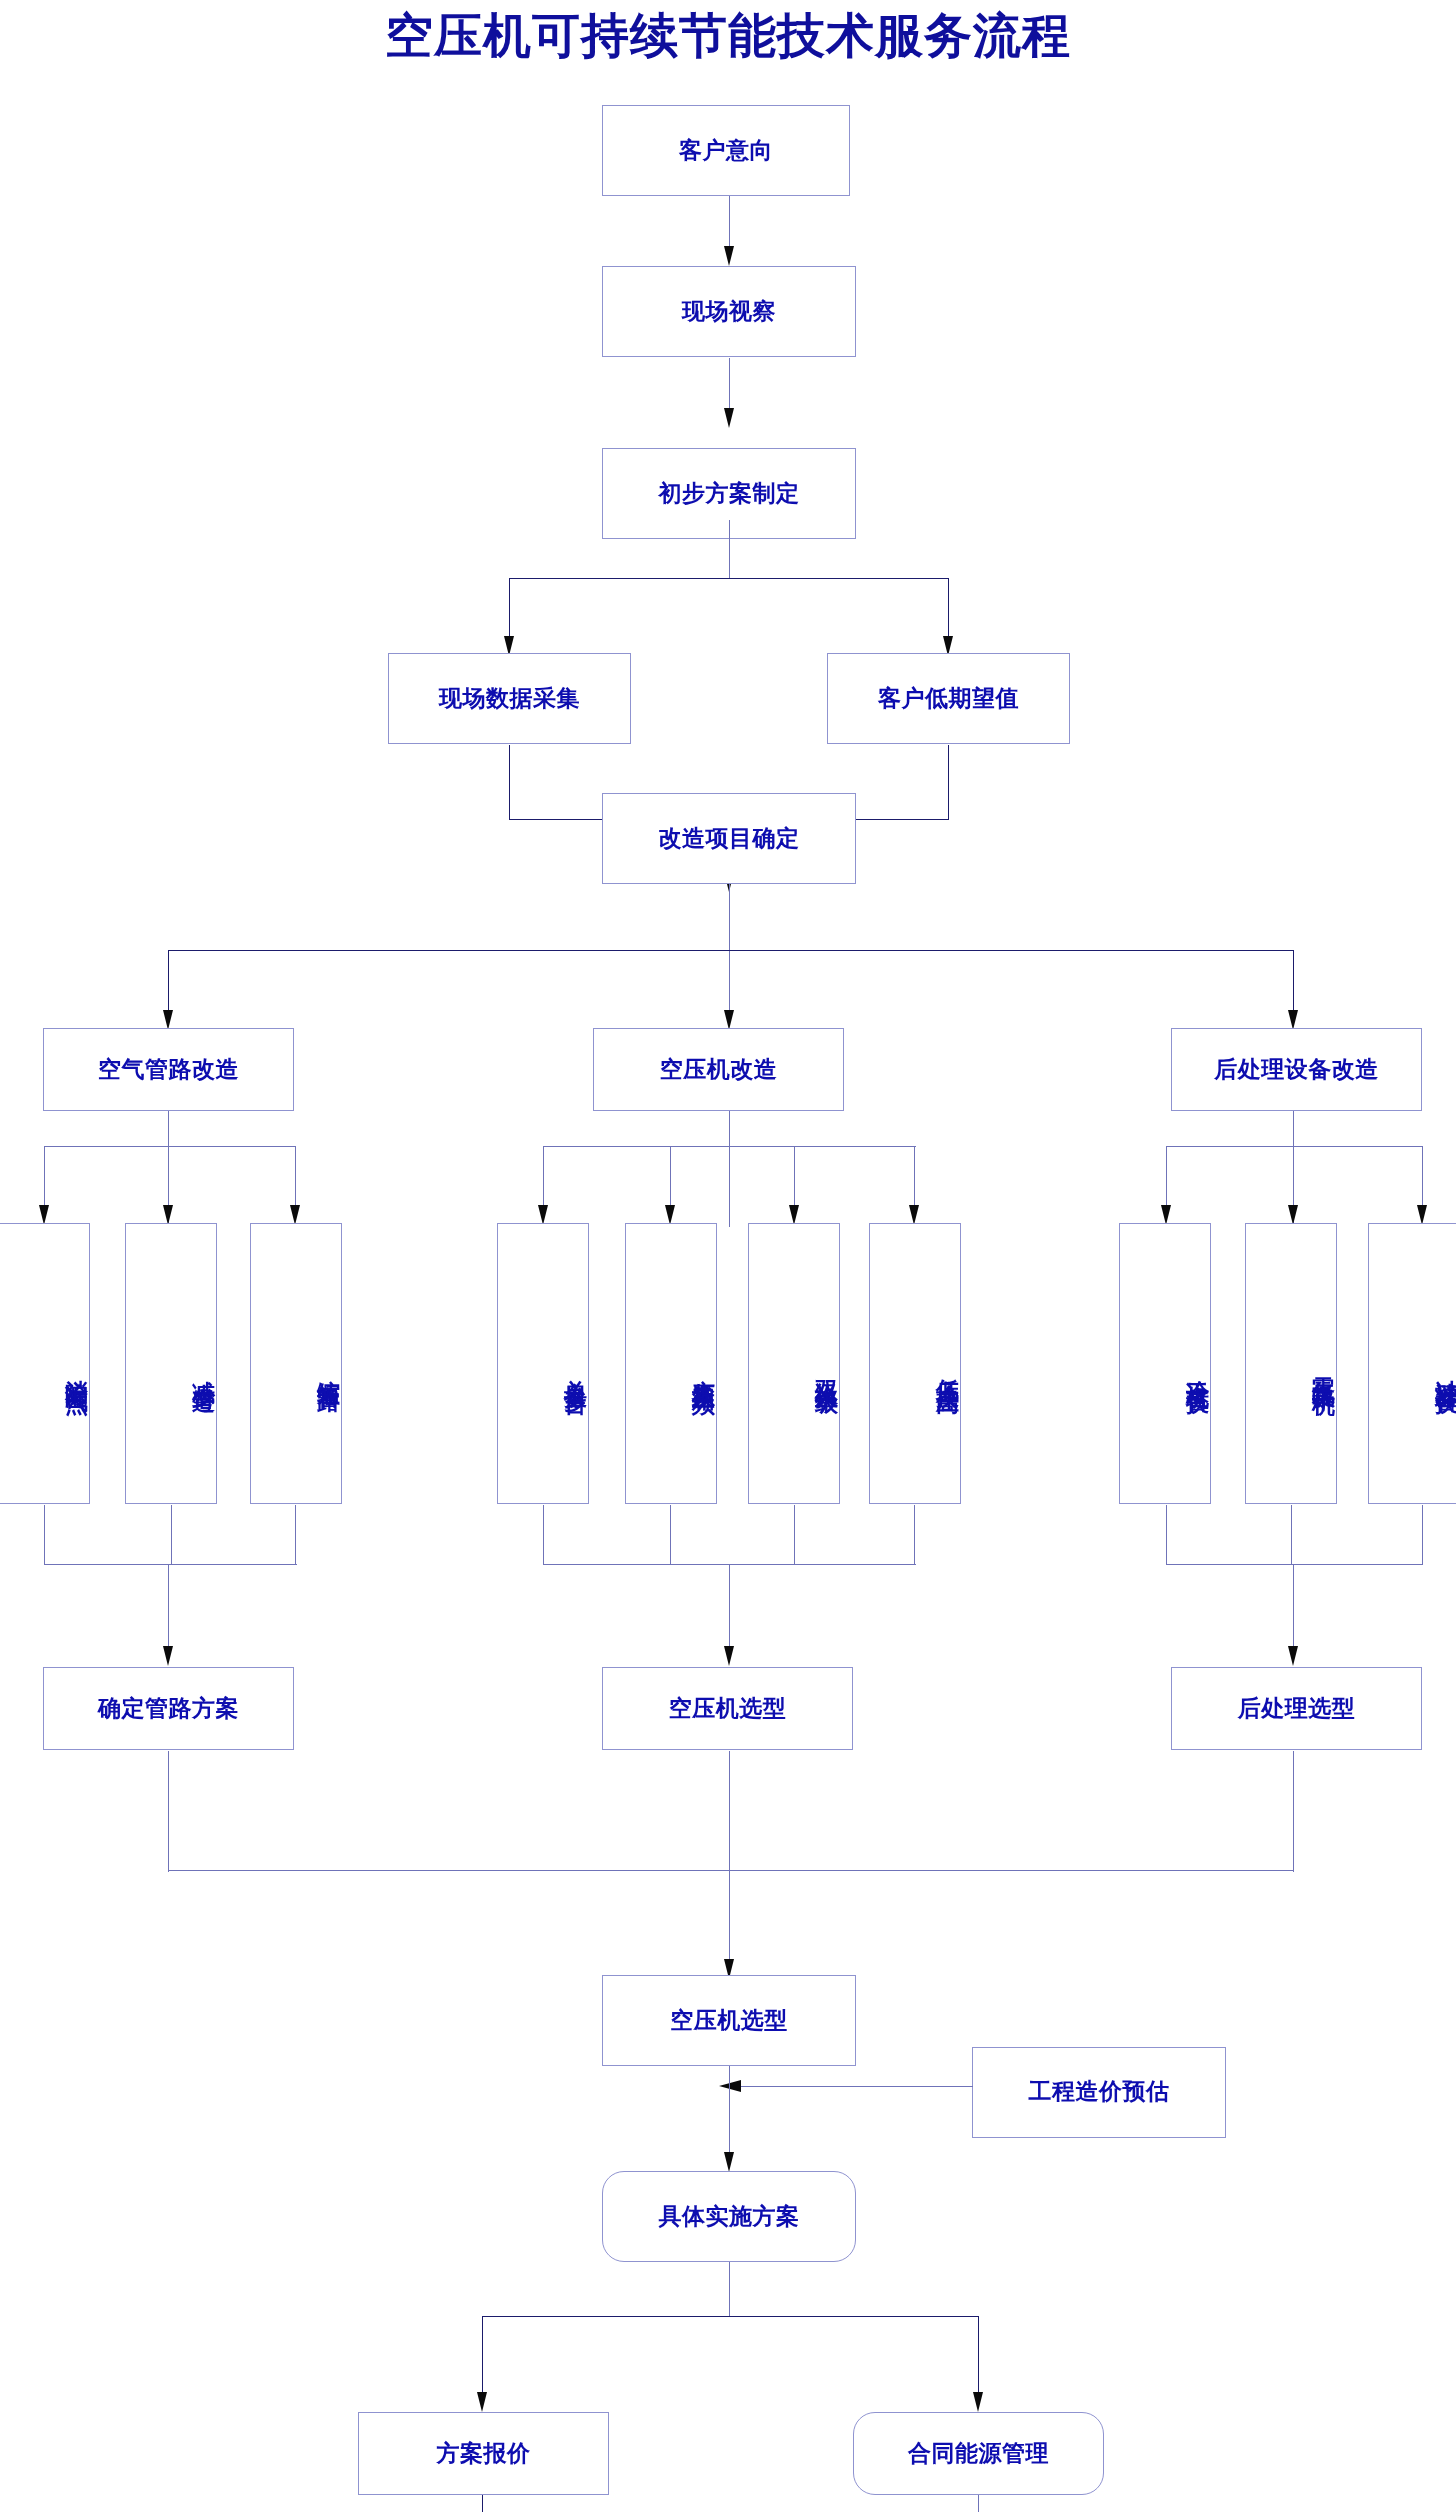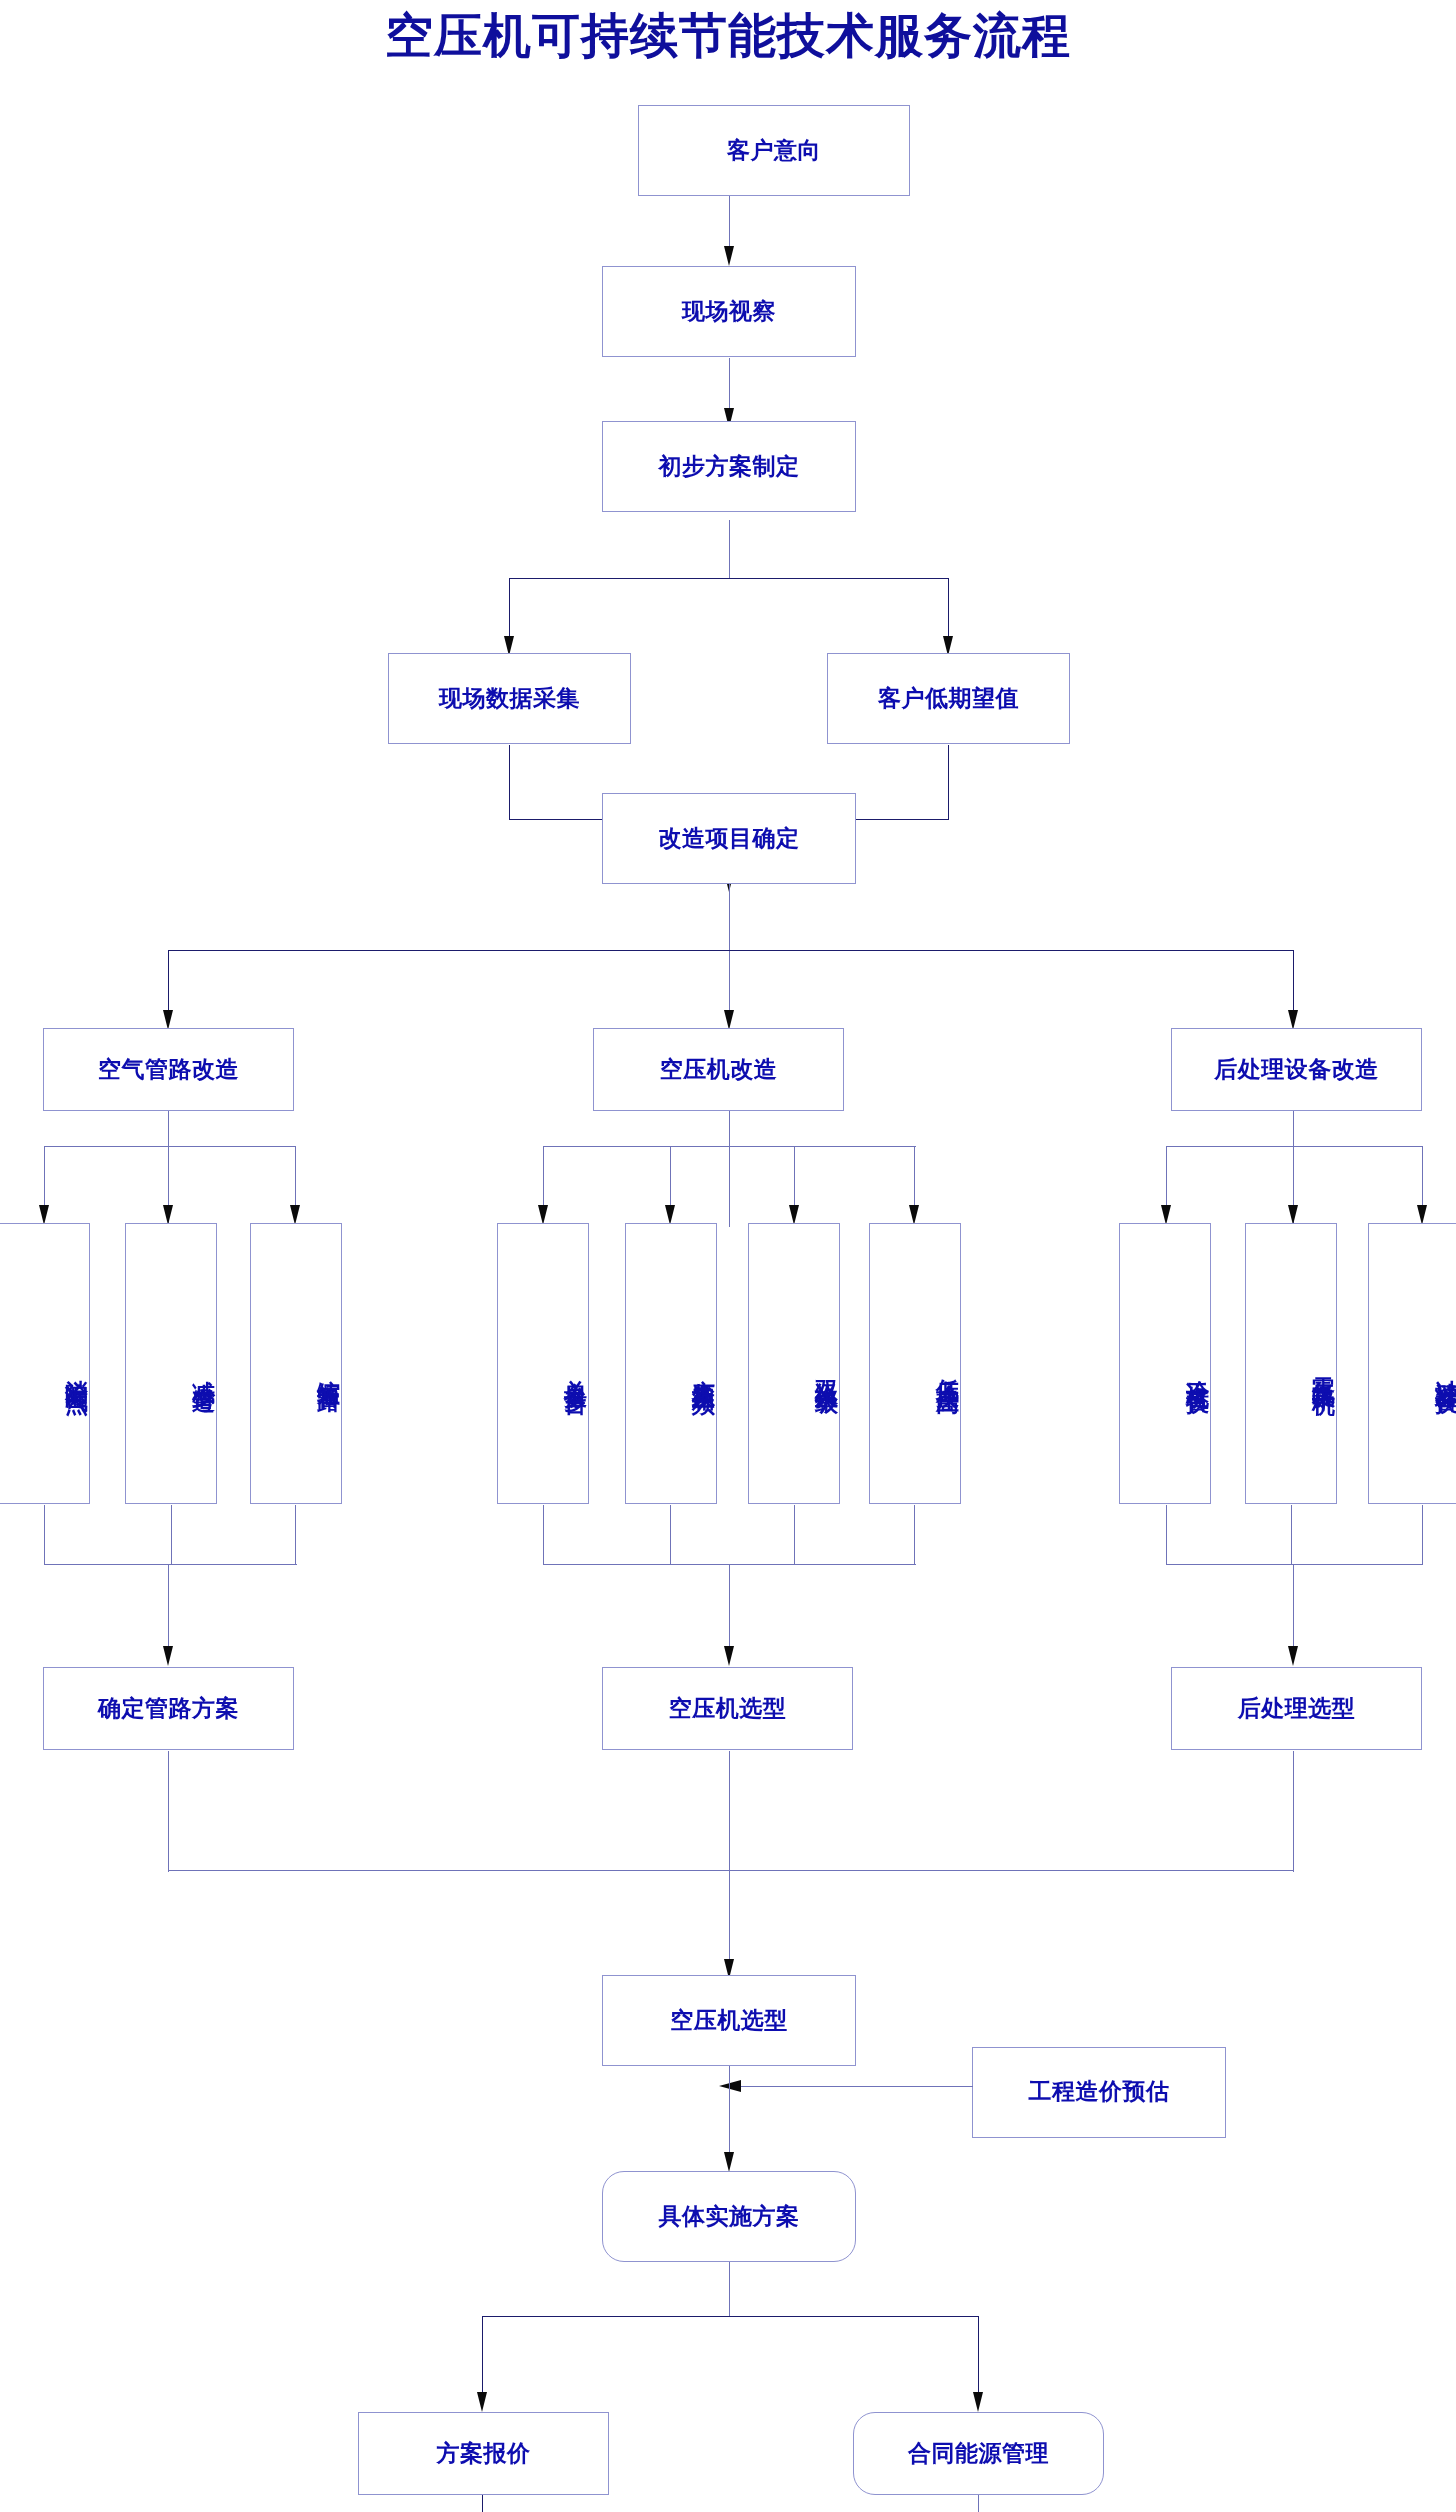--- a/index.html
+++ b/index.html
@@ -62,29 +62,29 @@
     border-left:0;
   }
 </style>
 </head>
 <body>
 
 <div id="canvas">
 
   <div id="title">空压机可持续节能技术服务流程</div>
 
-  <div class="node h" style="left:602px; top:105px; width:272px; height:91px;margin-left:36px;">客户意向</div>
+  <div class="node h" style="left:602px; top:105px; width:248px; height:91px;">客户意向</div>
   <div class="ln v" style="left:729px; top:196px; width:1px; height:55px;"></div>
   <div class="arw" style="left:724px; top:246px;"></div>
 
   <div class="node h" style="left:602px; top:266px; width:254px; height:91px;">现场视察</div>
   <div class="ln v" style="left:729px; top:358px; width:1px; height:55px;"></div>
   <div class="arw" style="left:724px; top:408px;"></div>
 
-  <div class="node h" style="left:602px; top:421px; width:254px; height:91px;">初步方案制定</div>
+  <div class="node h" style="left:602px; top:448px; width:254px; height:91px;">初步方案制定</div>
 
   <div class="ln v" style="left:729px; top:520px; width:1px; height:59px;"></div>
   <div class="ln h dark" style="left:509px; top:578px; width:439px; height:1px;"></div>
   <div class="ln v dark" style="left:509px; top:578px; width:1px; height:63px;"></div>
   <div class="ln v dark" style="left:948px; top:578px; width:1px; height:63px;"></div>
   <div class="arw" style="left:504px; top:636px;"></div>
   <div class="arw" style="left:943px; top:636px;"></div>
 
   <div class="node h" style="left:388px; top:653px; width:243px; height:91px;">现场数据采集</div>
   <div class="node h" style="left:827px; top:653px; width:243px; height:91px;">客户低期望值</div>

